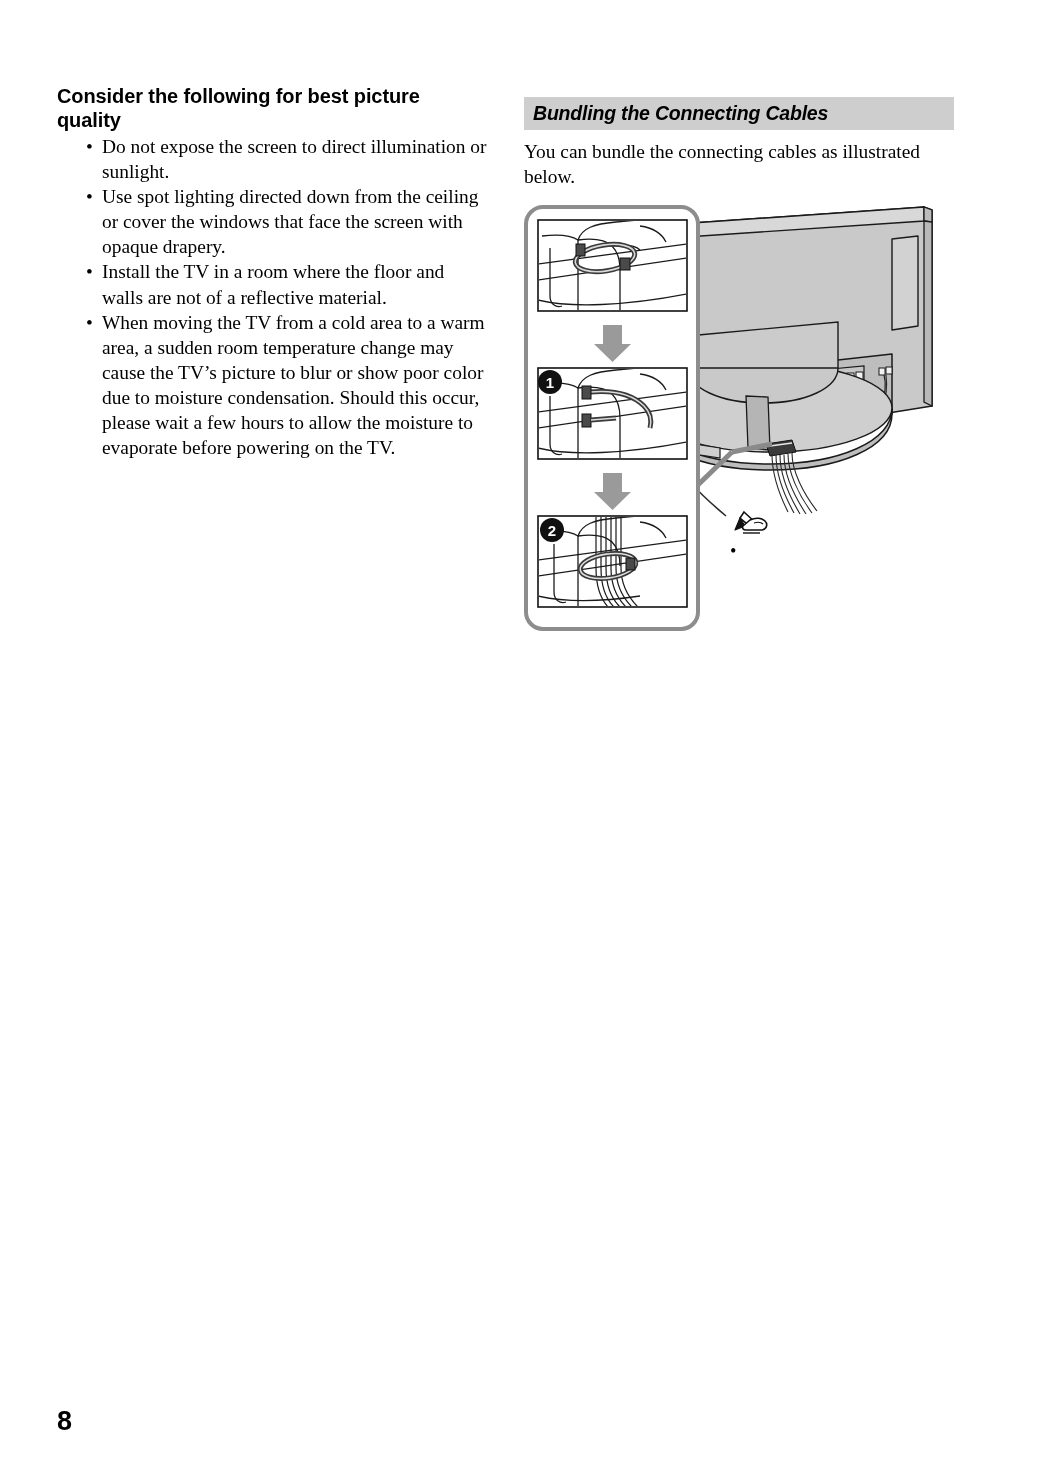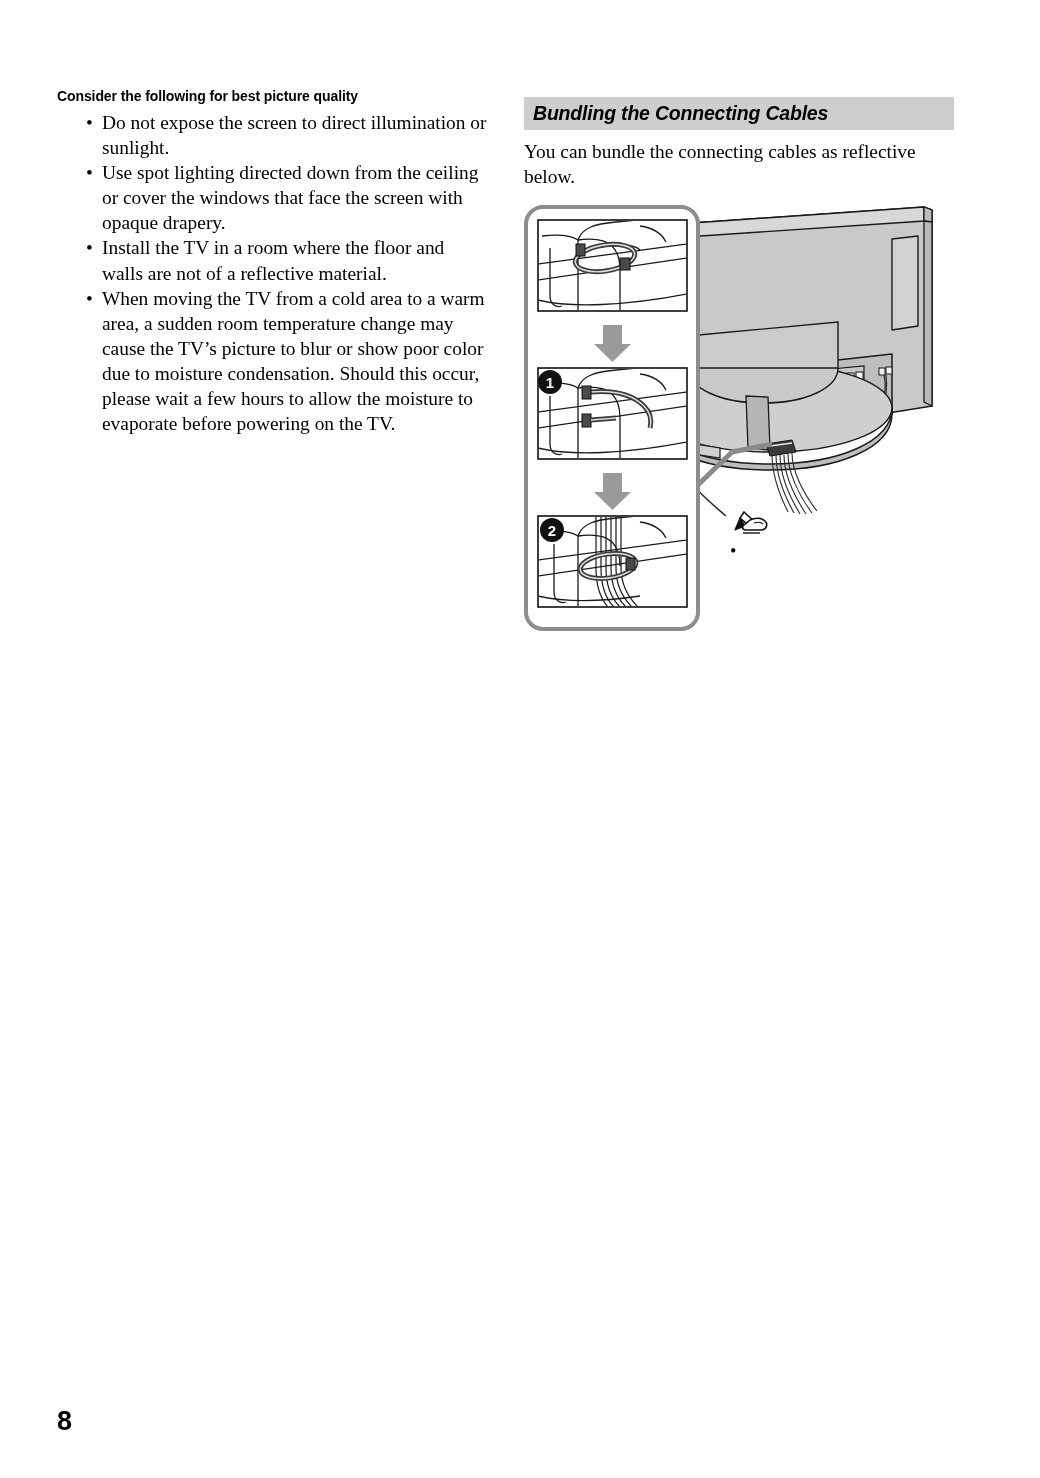--- a/index.html
+++ b/index.html
@@ -25,21 +25,21 @@
   
   .col-left {
     position: absolute;
     left: 57px;
     top: 84px;
     width: 430px;
   }
   .section-heading {
     font-family: "Liberation Sans", sans-serif;
     font-weight: bold;
-    font-size: 14px;
+    font-size: 20px;
     line-height: 24px;
     letter-spacing: -0.1px;
     margin: 0 0 2px 0;
   }
   .bullet-list {
     list-style: none;
     margin: 0;
     padding: 0;
   }
   .bullet-list li {
@@ -163,21 +163,21 @@
         <span class="bullet-dot">•</span>
         <span>When moving the TV from a cold area to a warm area, a sudden room temperature change may cause the TV’s picture to blur or show poor color due to moisture condensation. Should this occur, please wait a few hours to allow the moisture to evaporate before powering on the TV.</span>
       </li>
     </ul>
   </div>
 
   <div class="col-right">
     <div class="band-heading">
       <span>Bundling the Connecting Cables</span>
     </div>
-    <p class="intro-text">You can bundle the connecting cables as reflective below.</p>
+    <p class="intro-text">You can bundle the connecting cables as illustrated below.</p>
   </div>
 
   <div class="figure">
     <svg width="470" height="450" viewBox="0 0 470 450" xmlns="http://www.w3.org/2000/svg">
 
       <g>
 
         <path d="M57,35 L404,11 L412,14 L412,210 L300,228 L70,212 L57,200 Z" fill="#c9c9c9" stroke="#1a1a1a" stroke-width="1.6" stroke-linejoin="round"></path>
 
         <path d="M57,35 L404,11 L404,25 L62,48 Z" fill="#d8d8d8" stroke="#1a1a1a" stroke-width="1.4"></path>

